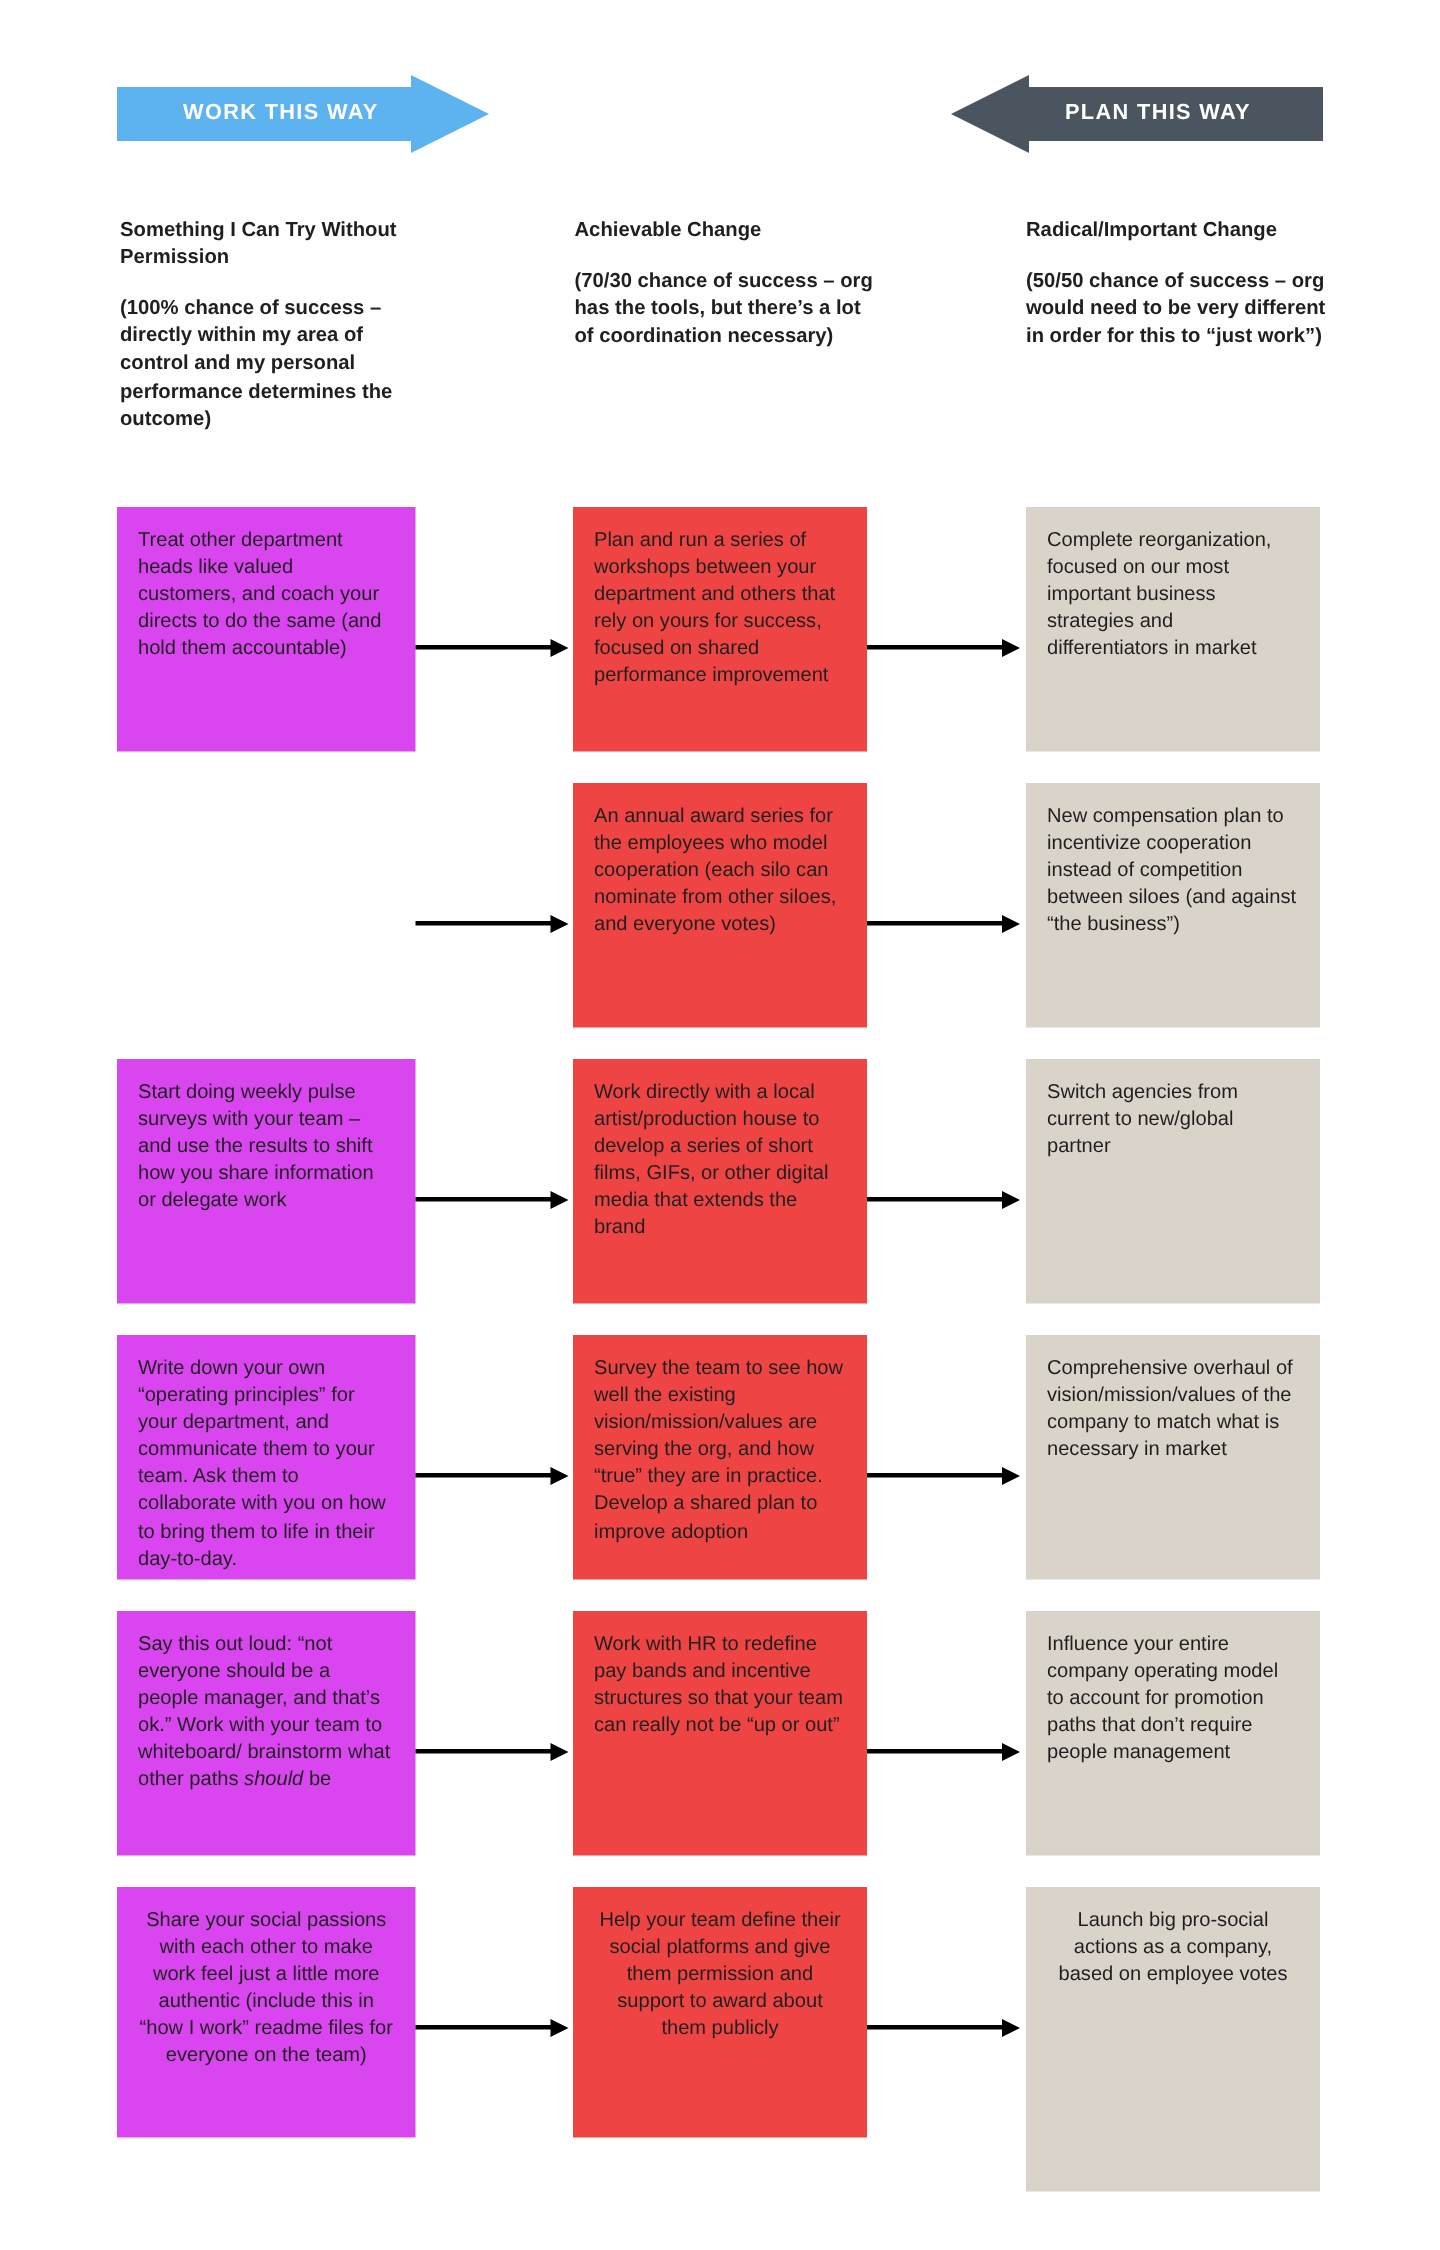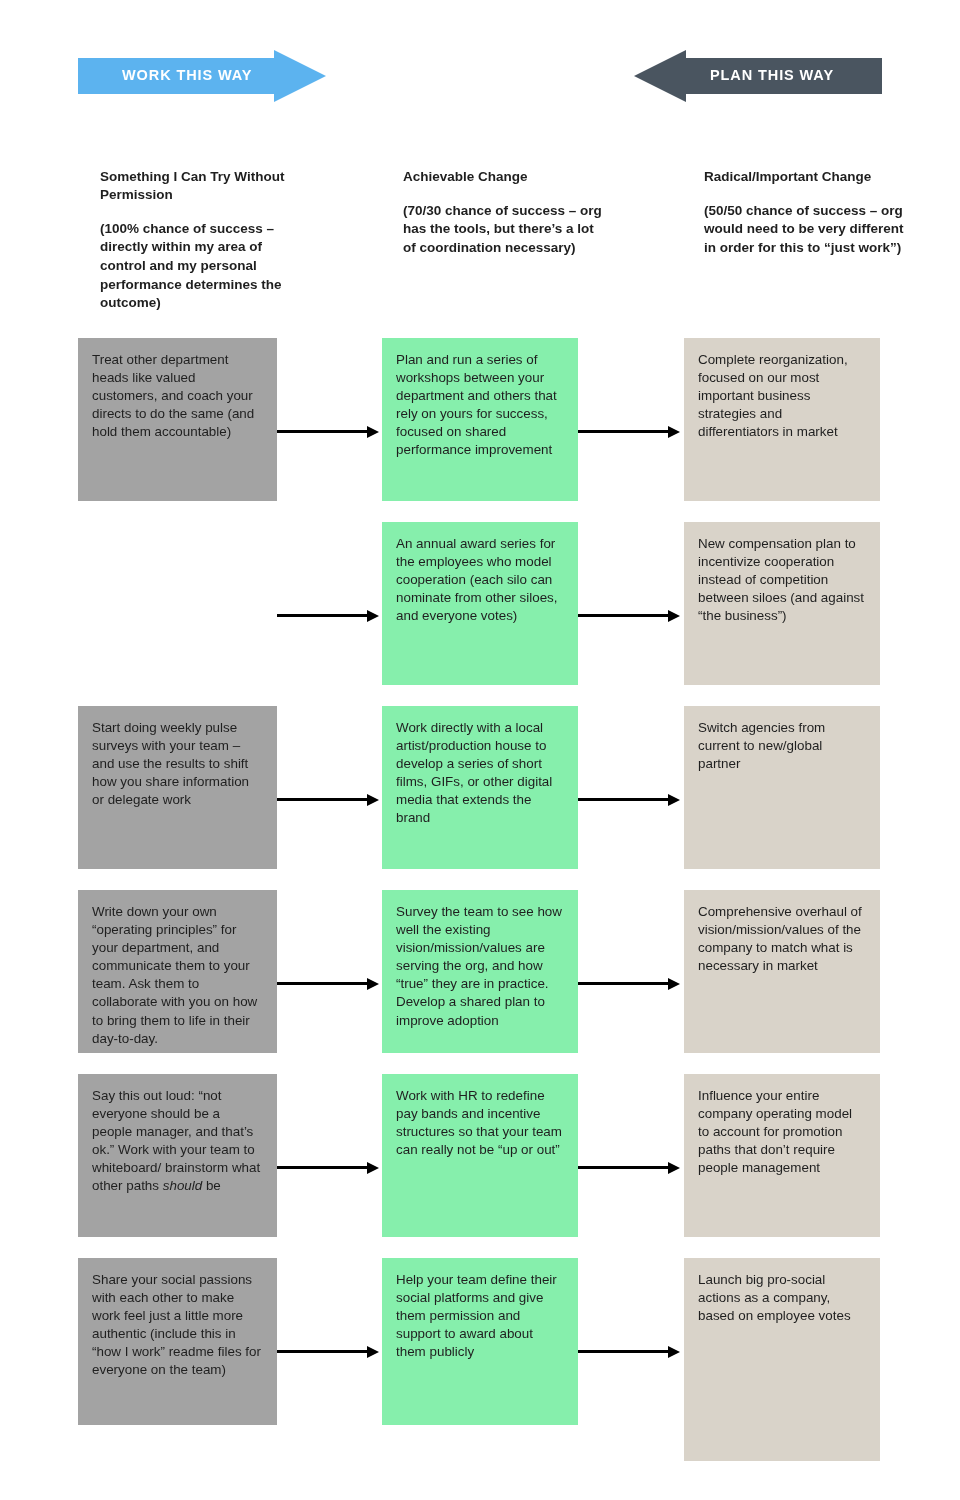--- a/index.html
+++ b/index.html
@@ -67,23 +67,22 @@
   }
   #banner-right .banner-label {
     position: absolute;
     left: 76px;
     top: 17px;
   }
 
   
   .col-header {
     position: absolute;
-    top: 168px;
+    top: 144px;
     width: 200px;
-    margin-left: 20px;
   }
   .col-header .col-title {
     font-size: 13.5px;
     font-weight: 700;
     line-height: 1.32;
     color: #1f1f1f;
     margin: 0 0 16px 0;
   }
   .col-header .col-sub {
     font-size: 13.5px;
@@ -108,22 +107,22 @@
     position: absolute;
     top: 0;
     height: 163px;
     box-sizing: border-box;
     padding: 13px 14px 10px 14px;
     font-size: 13.4px;
     line-height: 1.35;
     color: #1f1f1f;
     overflow: hidden;
   }
-  .card.col0 { left: 78px;  width: 199px; background: #a3a3a3; }
-  .card.col1 { left: 382px; width: 196px; background: #86efac; }
+  .card.col0 { left: 78px;  width: 199px; background: #d946ef; }
+  .card.col1 { left: 382px; width: 196px; background: #ef4444; }
   .card.col2 { left: 684px; width: 196px; background: #d9d3c9; }
 
   .arrow {
     position: absolute;
     top: 88px;
     height: 12px;
   }
   .arrow .shaft {
     position: absolute;
     left: 0;
@@ -239,21 +238,21 @@
         <span class="head"></span>
       </div>
     <div class="card col1">Work with HR to redefine pay bands and incentive structures so that your team can really not be “up or out”</div>
     <div class="arrow a2">
         <span class="shaft"></span>
         <span class="head"></span>
       </div>
     <div class="card col2">Influence your entire company operating model to account for promotion paths that don’t require people management</div>
   </div>
 
-  <div class="row" style="top:1258px;height:167px;">
+  <div class="row" style="top:1258px;height:167px;text-align:center;">
     <div class="card col0" style="height:167px;">Share your social passions with each other to make work feel just a little more authentic (include this in “how I work” readme files for everyone on the team)</div>
     <div class="arrow a1">
         <span class="shaft"></span>
         <span class="head"></span>
       </div>
     <div class="card col1" style="height:167px;">Help your team define their social platforms and give them permission and support to award about them publicly</div>
     <div class="arrow a2">
         <span class="shaft"></span>
         <span class="head"></span>
       </div>

